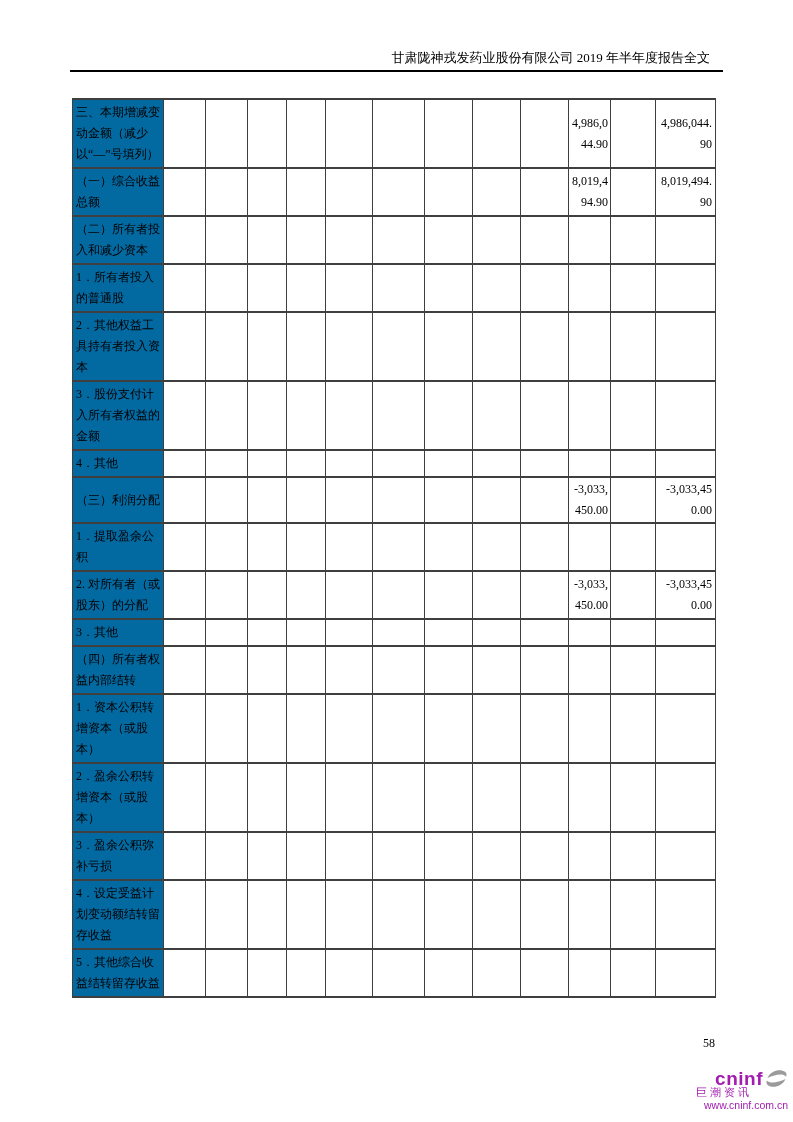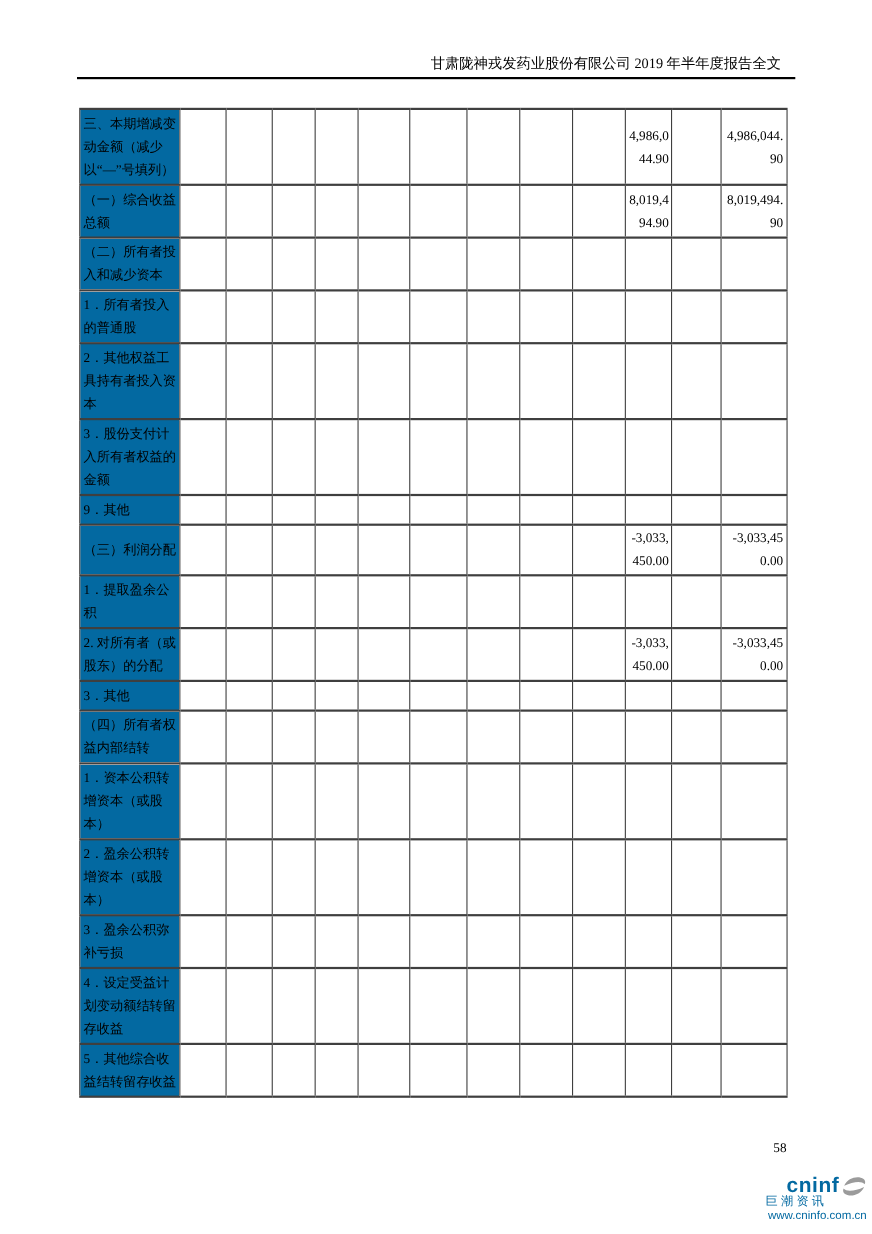--- a/index.html
+++ b/index.html
@@ -67,21 +67,21 @@
     top: 1036px;
     right: 78px;
     font-size: 12px;
     margin-left: 44px;
   }
   .cninfo-logo {
     position: absolute;
     top: 1068px;
     right: 5px;
     text-align: right;
-    color: #0369a1;
+    color: #a21caf;
     font-family: "Liberation Sans", sans-serif;
   }
   .cninfo-logo .brand-row {
     display: flex;
     align-items: center;
     justify-content: flex-end;
     gap: 2px;
     line-height: 20px;
   }
   .cninfo-logo .brand {
@@ -215,21 +215,21 @@
           <td class="data-cell"></td>
           <td class="data-cell"></td>
           <td class="data-cell"></td>
           <td class="data-cell"></td>
           <td class="data-cell"></td>
           <td class="data-cell"></td>
           <td class="data-cell"></td>
           <td class="data-cell col-last"></td>
         </tr>
         <tr>
-          <td class="label-cell">9．其他</td>
+          <td class="label-cell">4．其他</td>
           <td class="data-cell"></td>
           <td class="data-cell"></td>
           <td class="data-cell"></td>
           <td class="data-cell"></td>
           <td class="data-cell"></td>
           <td class="data-cell"></td>
           <td class="data-cell"></td>
           <td class="data-cell"></td>
           <td class="data-cell"></td>
           <td class="data-cell"></td>
@@ -395,16 +395,16 @@
     <div class="brand-row">
       <span class="brand">cninf</span>
       <span class="swirl">
         <svg width="23" height="21" viewBox="0 0 24 22" aria-hidden="true">
           <path d="M2.5 10.5 C6 2.5, 16 0.5, 21 4 C22.5 5.2, 23 7.2, 22 9 C19 5.5, 11 6.5, 2.5 10.5 Z" fill="#9b9b9b"></path>
           <path d="M21.5 11.5 C18 19.5, 8 21.5, 3 18 C1.5 16.8, 1 14.8, 2 13 C5 16.5, 13 15.5, 21.5 11.5 Z" fill="#9b9b9b"></path>
         </svg>
       </span>
     </div>
     <div class="tagline">巨潮资讯</div>
-    <div class="url">www.cninfo.com.cn</div>
+    <div class="url">www.cninf.com.cn</div>
   </div>
 
 </div>
 
 </body></html>

